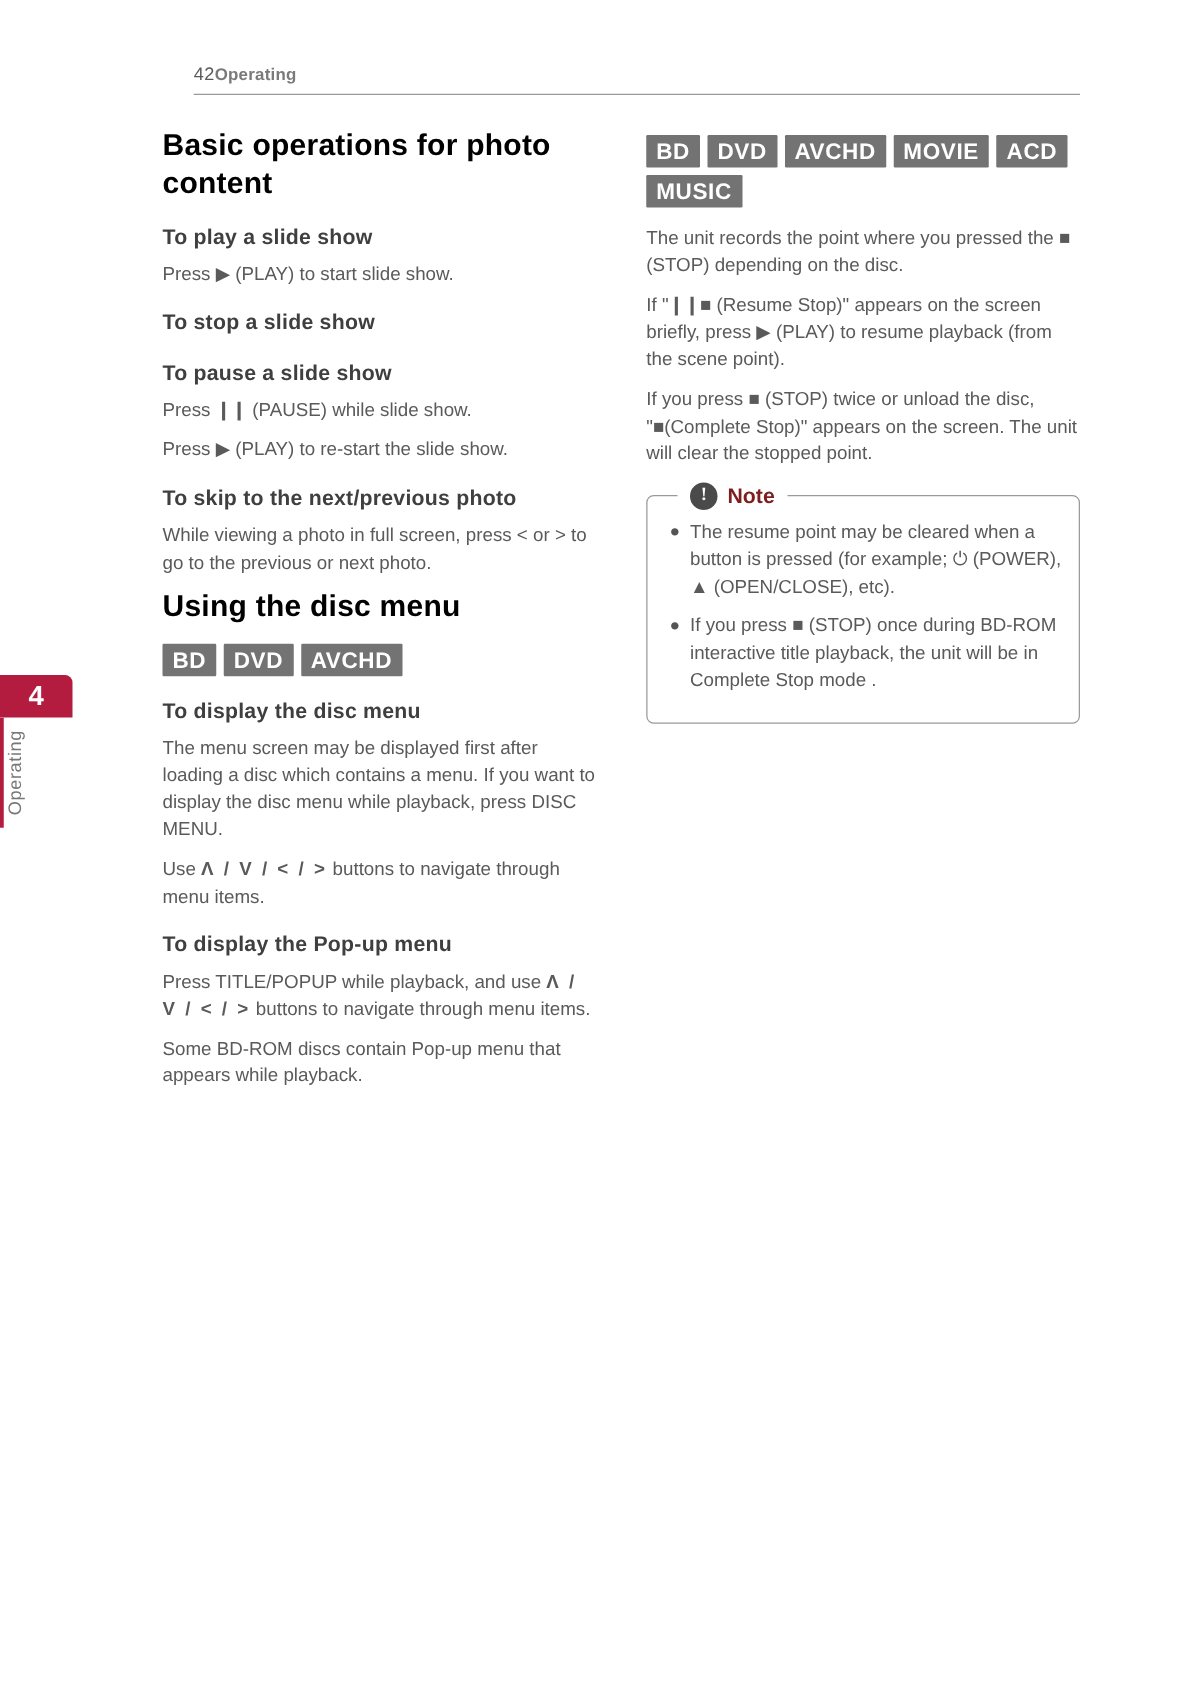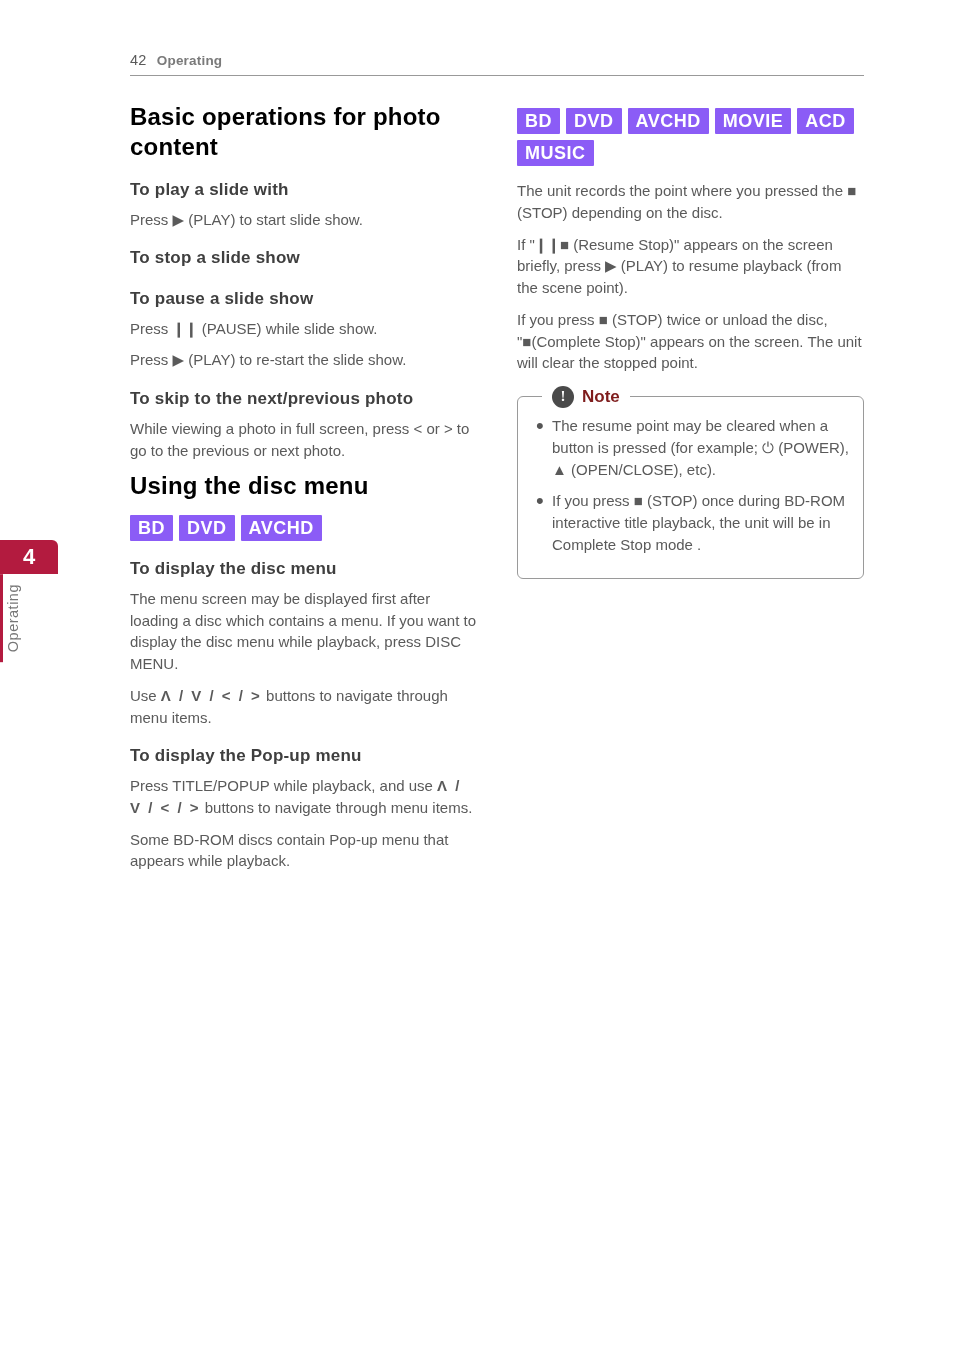--- a/index.html
+++ b/index.html
@@ -7,31 +7,31 @@
     font-family: "Helvetica Neue", Arial, sans-serif;
     width: 954px;
     height: 1354px;
     position: relative;
     background: #fff;
     color: #5a5a5a;
     font-size: 15px;
     line-height: 1.45;
   }
   .page { padding: 50px 90px 50px 130px; }
-  .header { display: flex; align-items: baseline; gap: 10px; border-bottom: 1px solid #999; padding-bottom: 4px; margin-bottom: 26px; }
+  .header { display: flex; align-items: baseline; gap: 0; border-bottom: 1px solid #999; padding-bottom: 4px; margin-bottom: 26px; margin-left: 25px; }
   .pgnum { font-size: 14.5px; color: #5a5a5a; letter-spacing: .3px; }
   .hlabel { font-size: 13.5px; font-weight: 600; color: #7a7a7a; letter-spacing: .2px; }
   .cols { display: flex; gap: 40px; }
   .col { flex: 1; min-width: 0; }
   h2.red { color: #000000; font-weight: 600; font-size: 24px; line-height: 1.25; margin-bottom: 14px; letter-spacing: .2px; }
   h3 { color: #3f3f3f; font-weight: 700; font-size: 17px; margin-top: 16px; margin-bottom: 6px; letter-spacing: .2px; }
   p { margin-bottom: 10px; }
   .badges { display: flex; flex-wrap: wrap; gap: 6px; margin: 6px 0 14px; }
   .badge {
-    background: #8b5cf6; color: #fff; font-weight: 800; font-family: Arial, sans-serif;
+    background: #737373; color: #fff; font-weight: 800; font-family: Arial, sans-serif;
     letter-spacing: .5px; padding: 0 8px; font-size: 18px; line-height: 26px;
     display: inline-block; border-radius: 1px;
   }
   .notebox {
     border: 1px solid #9a9a9a; border-radius: 6px; padding: 12px 14px 12px 18px;
     position: relative; margin-top: 22px;
   }
   .notebox .label {
     position: absolute; top: -12px; left: 24px; background: #fff; padding: 0 10px;
     display: flex; align-items: center; gap: 8px;
@@ -72,21 +72,21 @@
   <div class="header">
     <span class="pgnum">42</span>
     <span class="hlabel">Operating</span>
   </div>
 
   <div class="cols">
 
     <div class="col">
       <h2 class="red">Basic operations for photo content</h2>
 
-      <h3>To play a slide with</h3>
+      <h3>To play a slide show</h3>
       <p>Press ▶ (PLAY) to start slide show.</p>
 
       <h3>To stop a slide show</h3>
 
       <h3>To pause a slide show</h3>
       <p>Press ❙❙ (PAUSE) while slide show.</p>
       <p>Press ▶ (PLAY) to re-start the slide show.</p>
 
       <h3>To skip to the next/previous photo</h3>
       <p>While viewing a photo in full screen, press &lt; or &gt; to go to the previous or next photo.</p>

